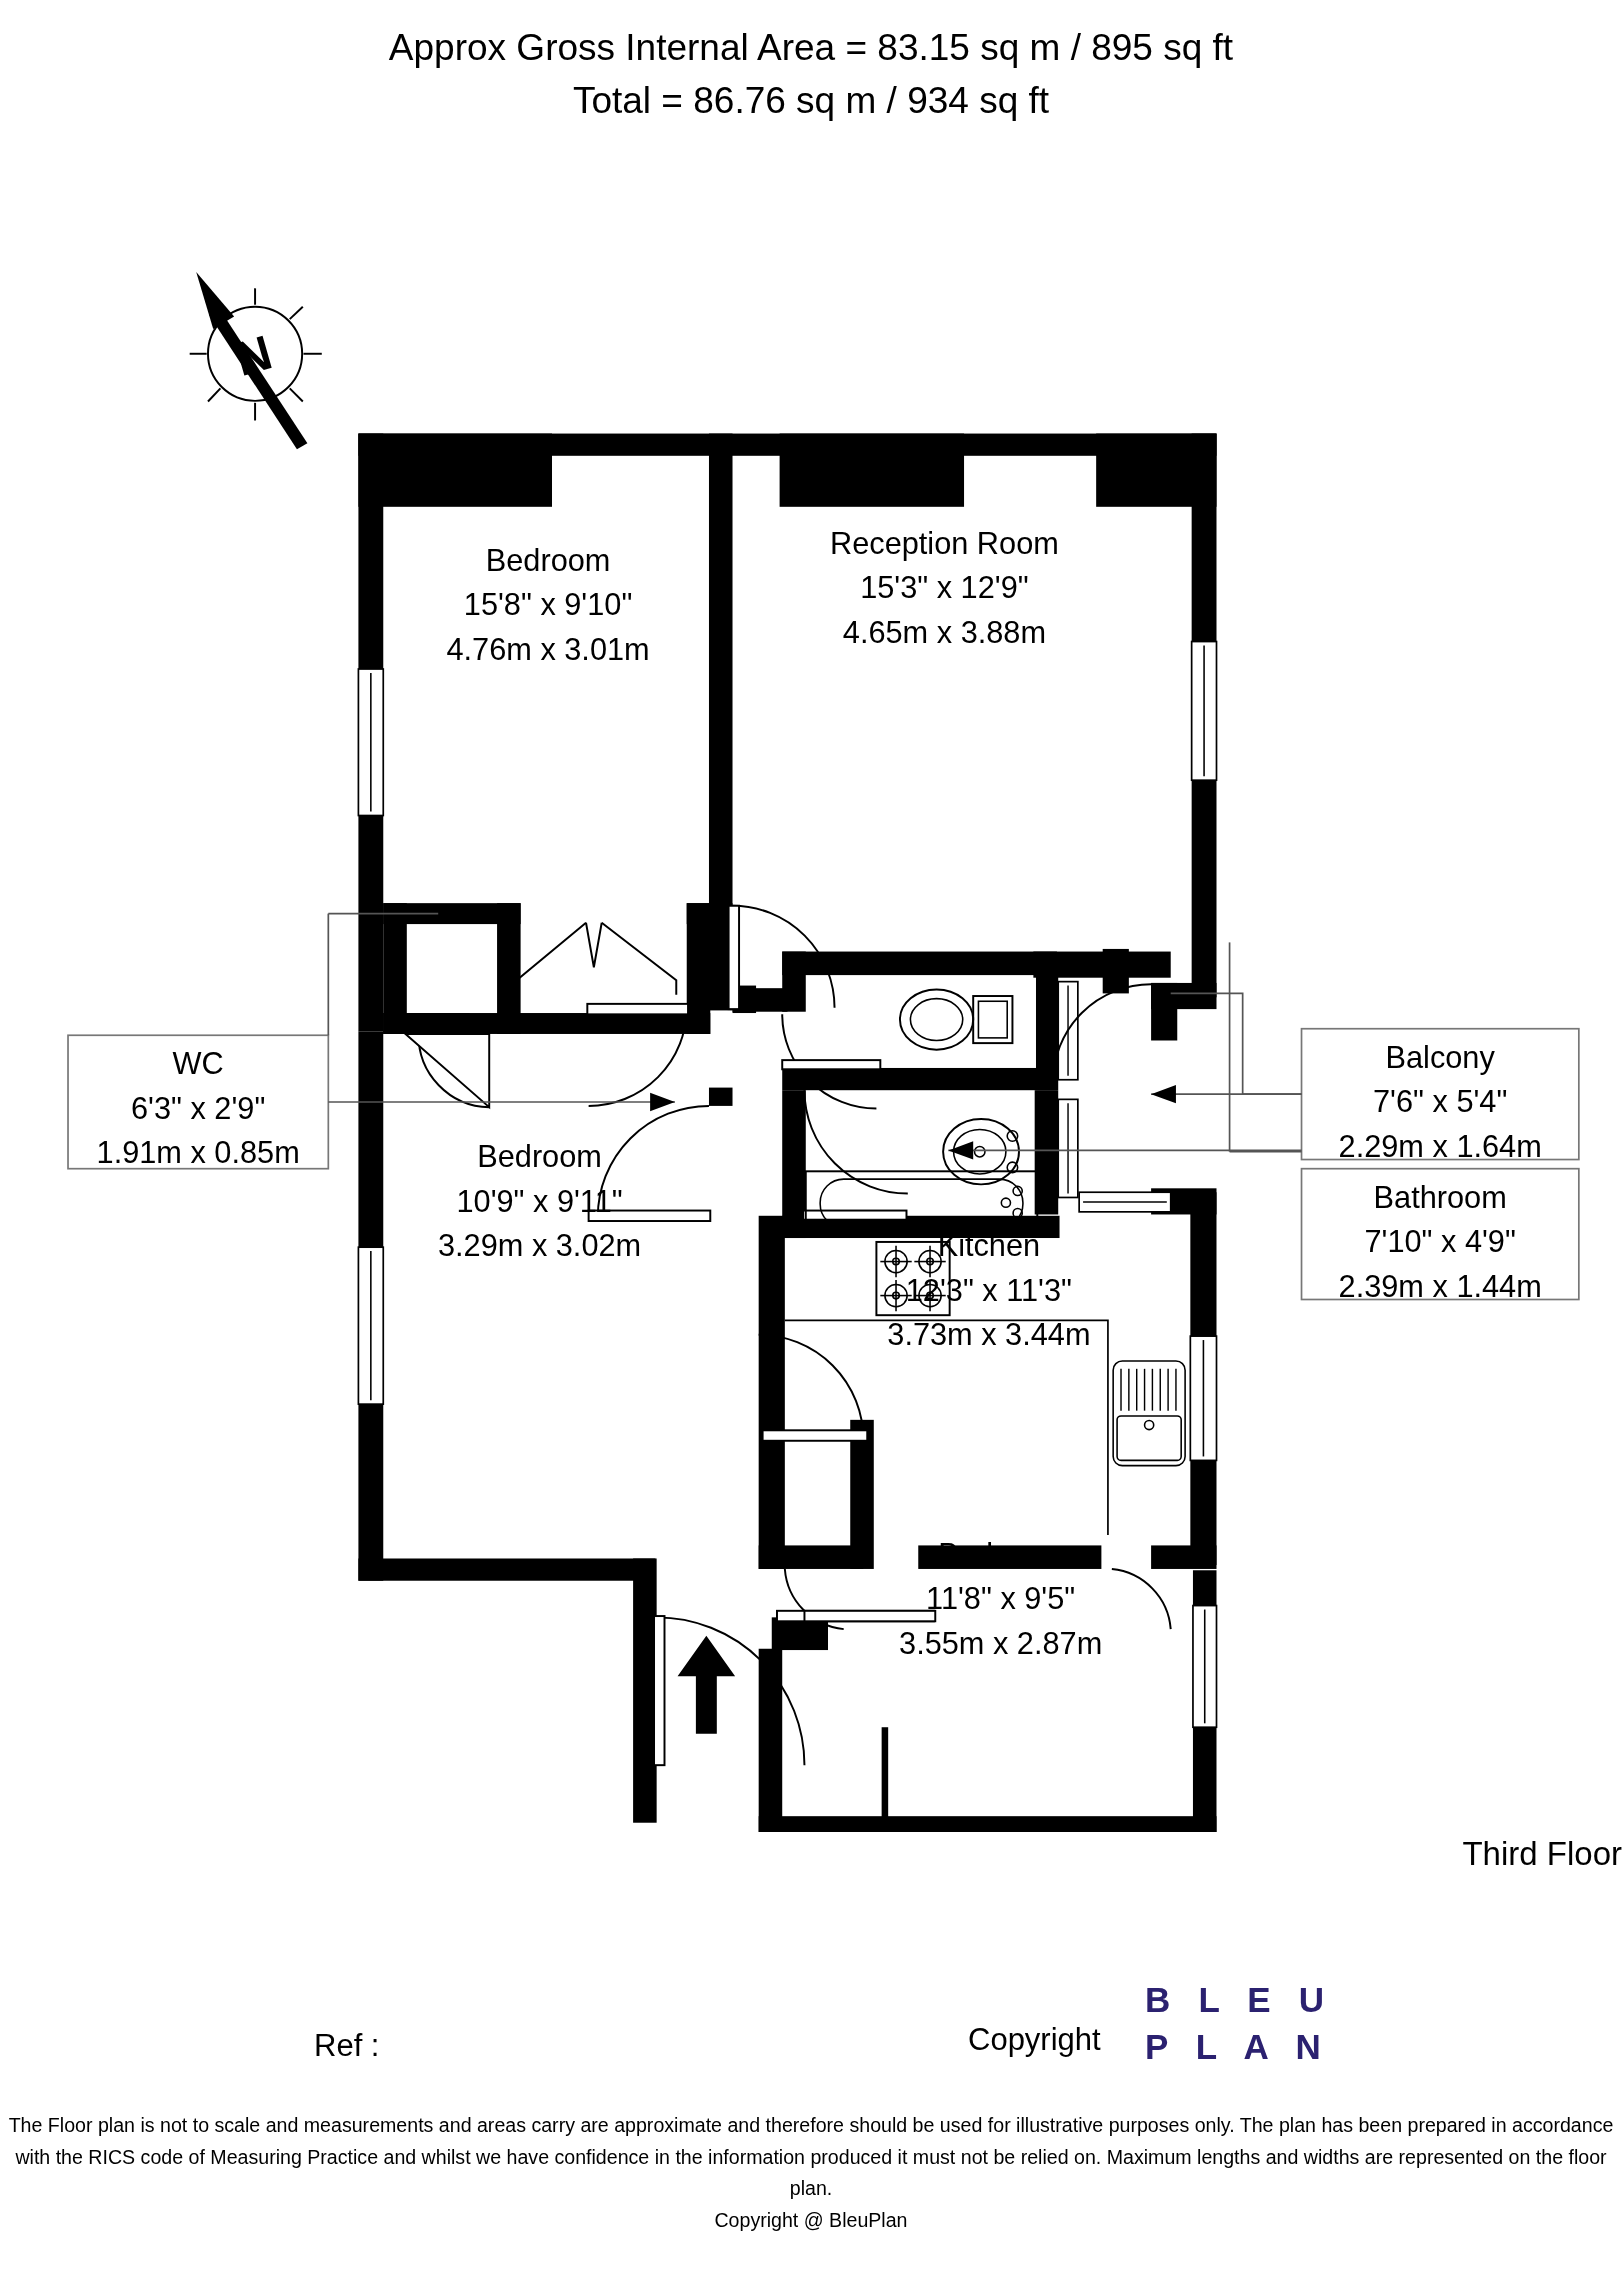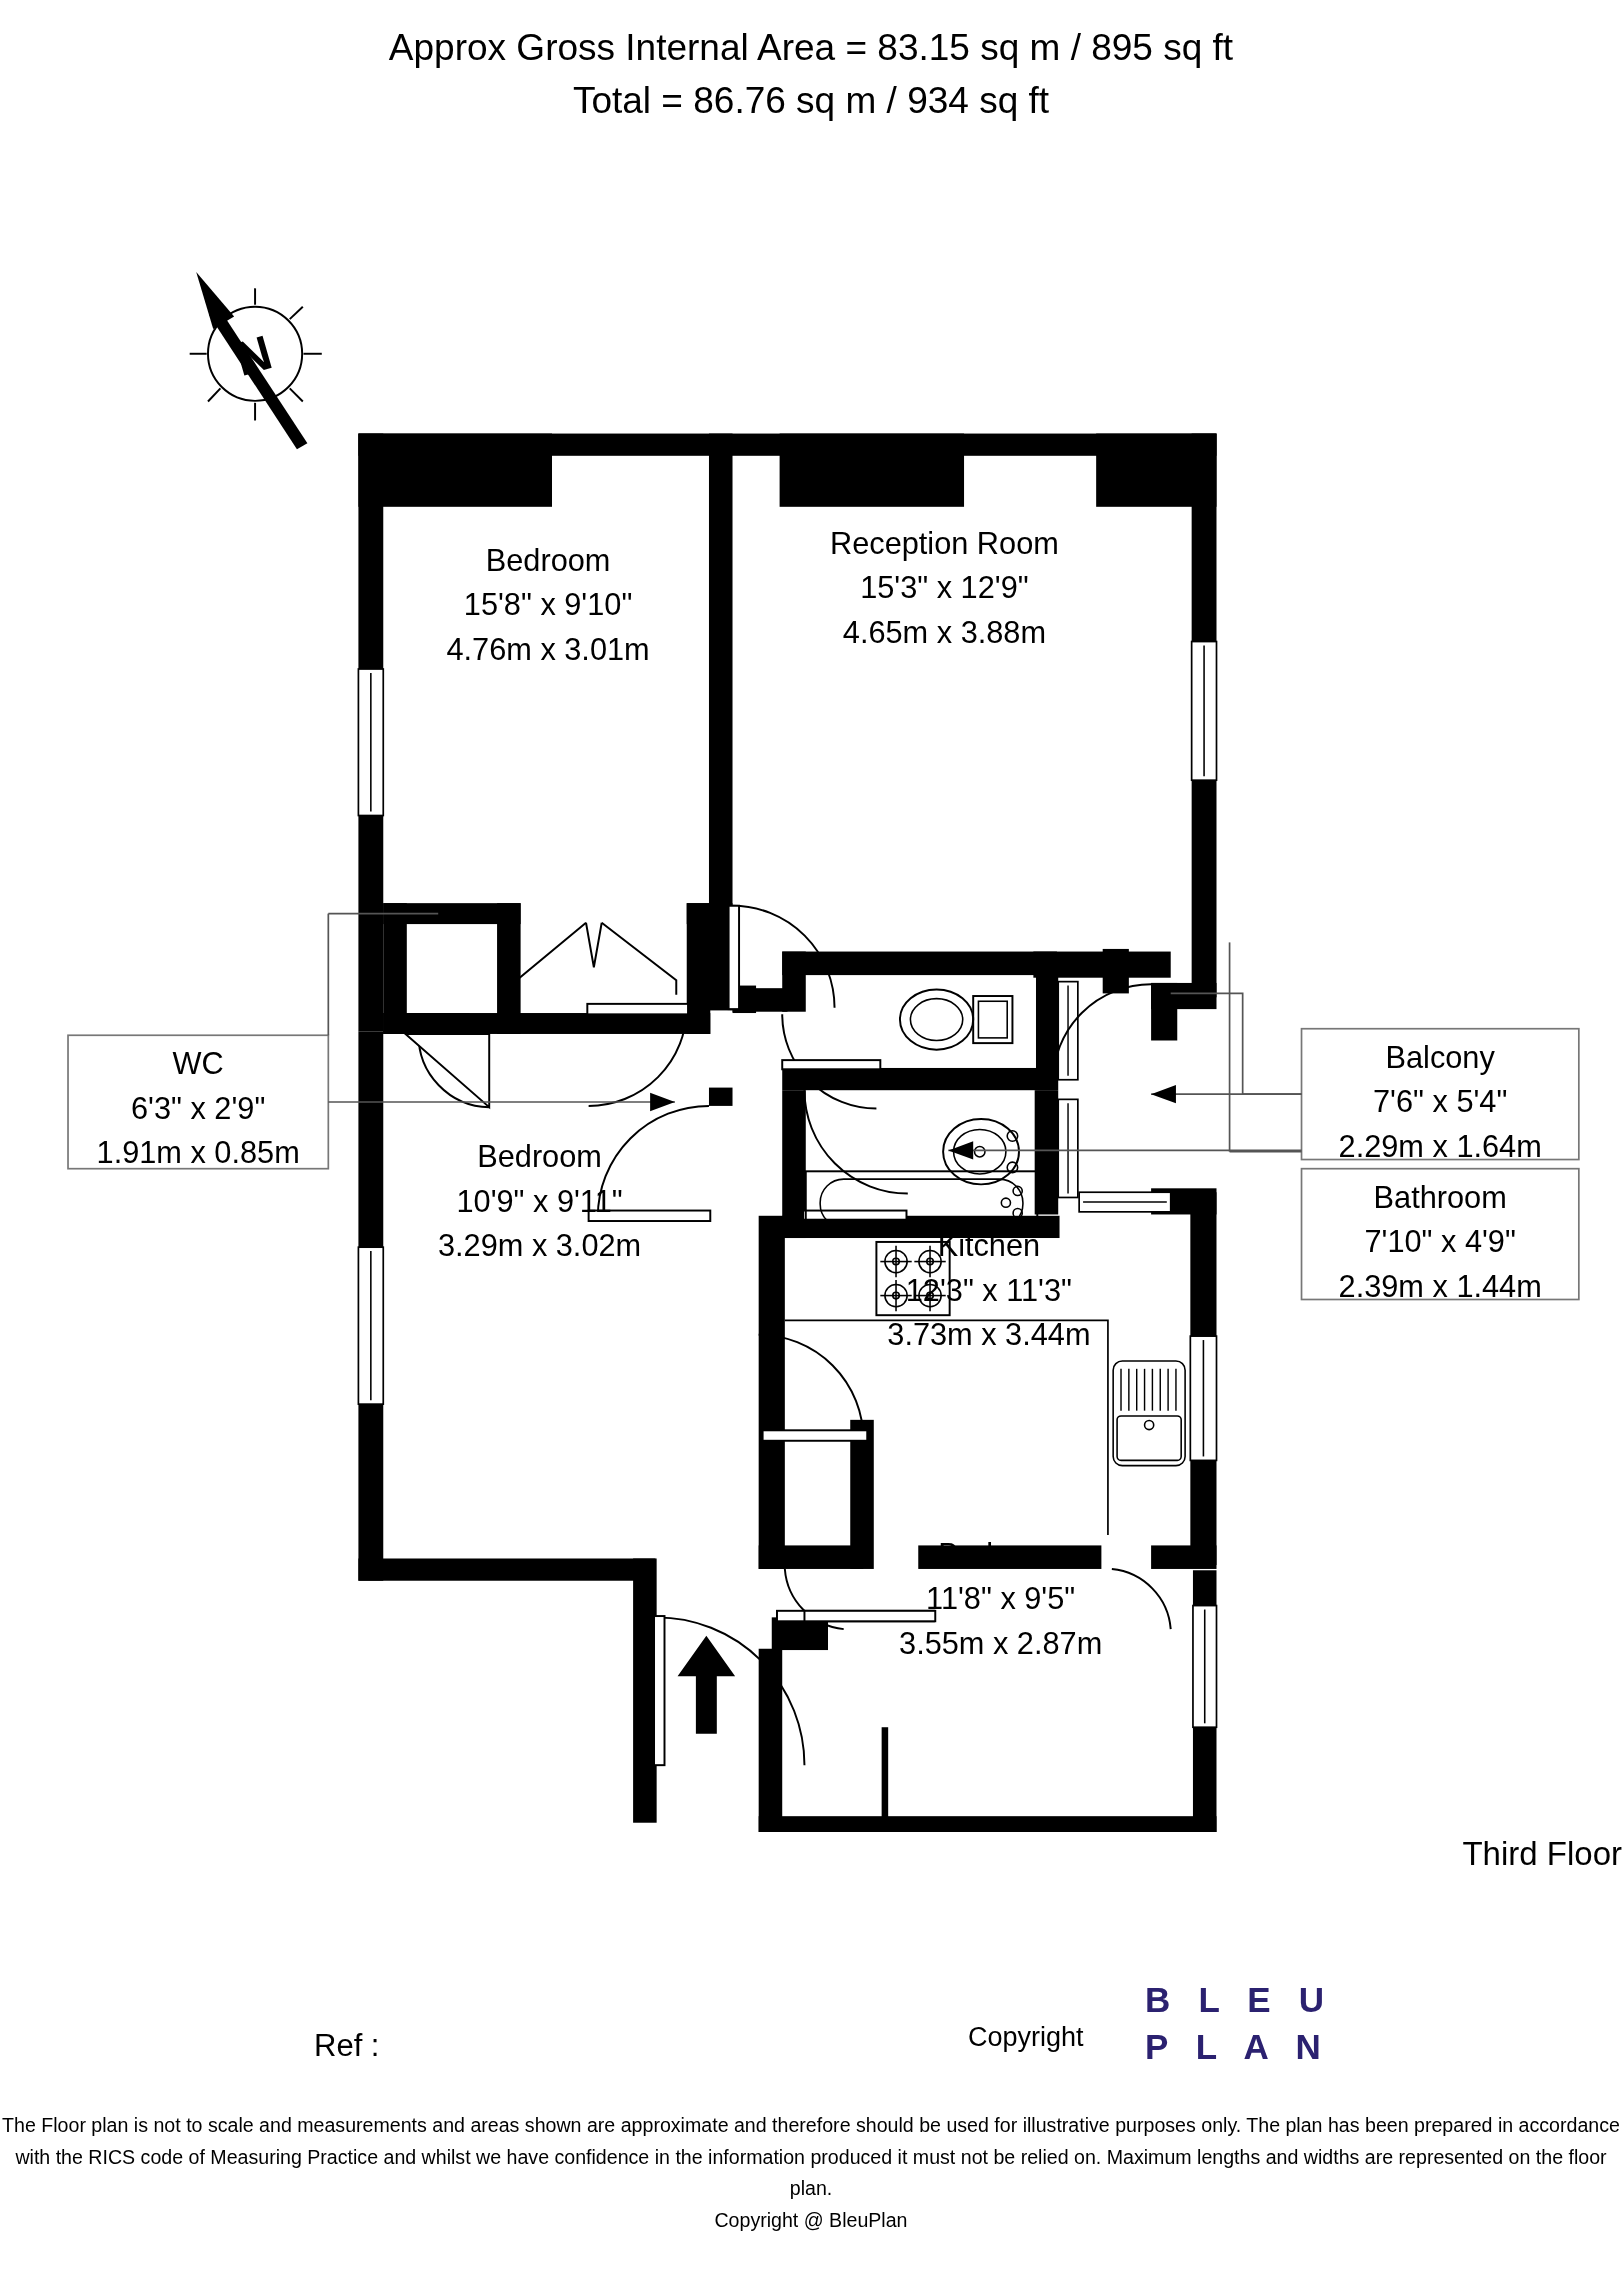--- a/index.html
+++ b/index.html
@@ -105,21 +105,21 @@
   #ref-label {
     position: absolute;
     left: 314px;
     top: 52px;
     font-size: 31px;
   }
   #copyright-label {
     position: absolute;
     left: 968px;
     top: 46px;
-    font-size: 27px;
+    font-size: 31px;
   }
   #logo {
     position: absolute;
     left: 1145px;
     top: 0px;
     width: 249px;
     color: #2b2170;
     font-weight: bold;
     font-size: 35px;
     letter-spacing: 9.2px;
@@ -445,17 +445,17 @@
 <div id="footer-row">
   <div id="ref-label">Ref  :</div>
   <div id="copyright-label">Copyright</div>
   <div id="logo">
     <span class="logo-line">B L E U</span>
     <span class="logo-line">P L A N</span>
   </div>
 </div>
 
 <div id="disclaimer">
-  <span class="dline">The Floor plan is not to scale and measurements and areas shown are approximate and therefore should be used for illustrative purposes only. The plan has been prepared in accordance</span>
+  <span class="dline">The Floor plan is not to scale and measurements and areas carry are approximate and therefore should be used for illustrative purposes only. The plan has been prepared in accordance</span>
   <span class="dline">with the RICS code of Measuring Practice and whilst we have confidence in the information produced it must not be relied on. Maximum lengths and widths are represented on the floor plan.</span>
   <span class="dline">Copyright @ BleuPlan</span>
 </div>
 
 
 </body></html>

